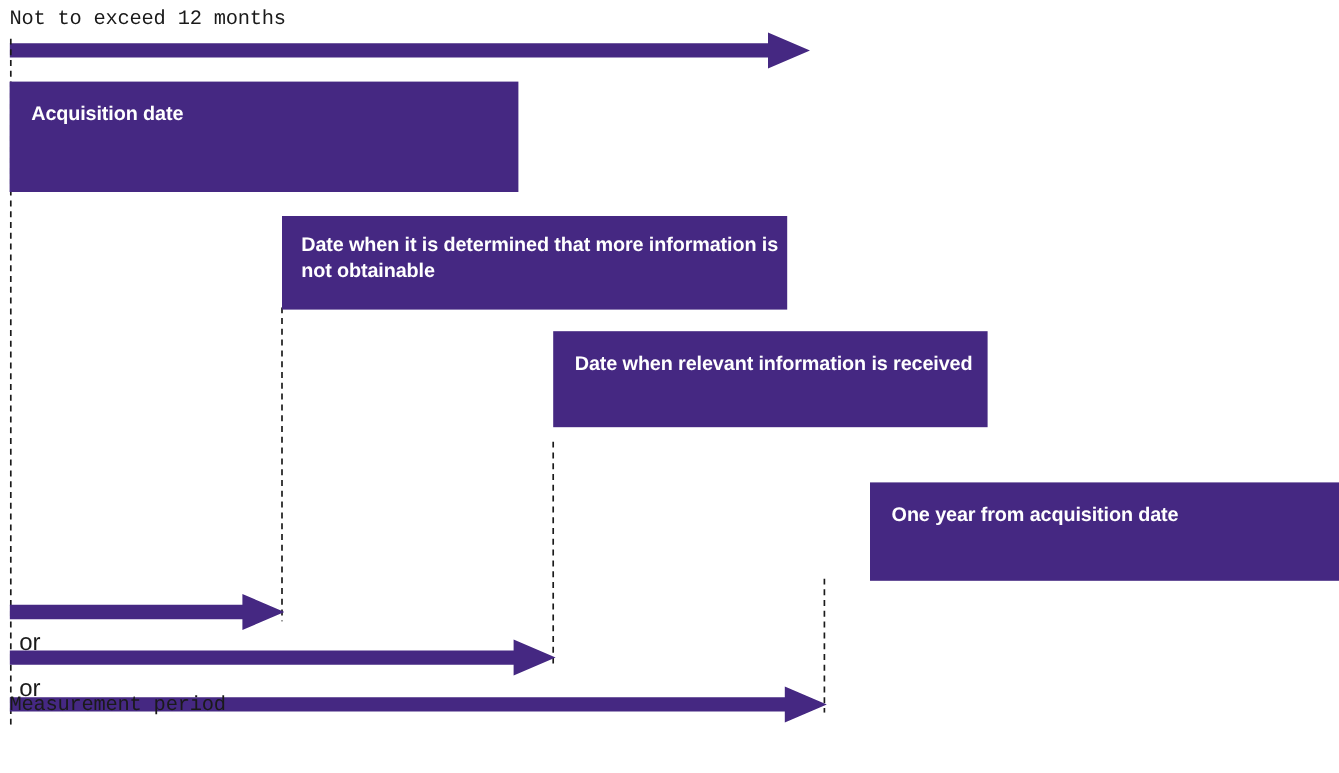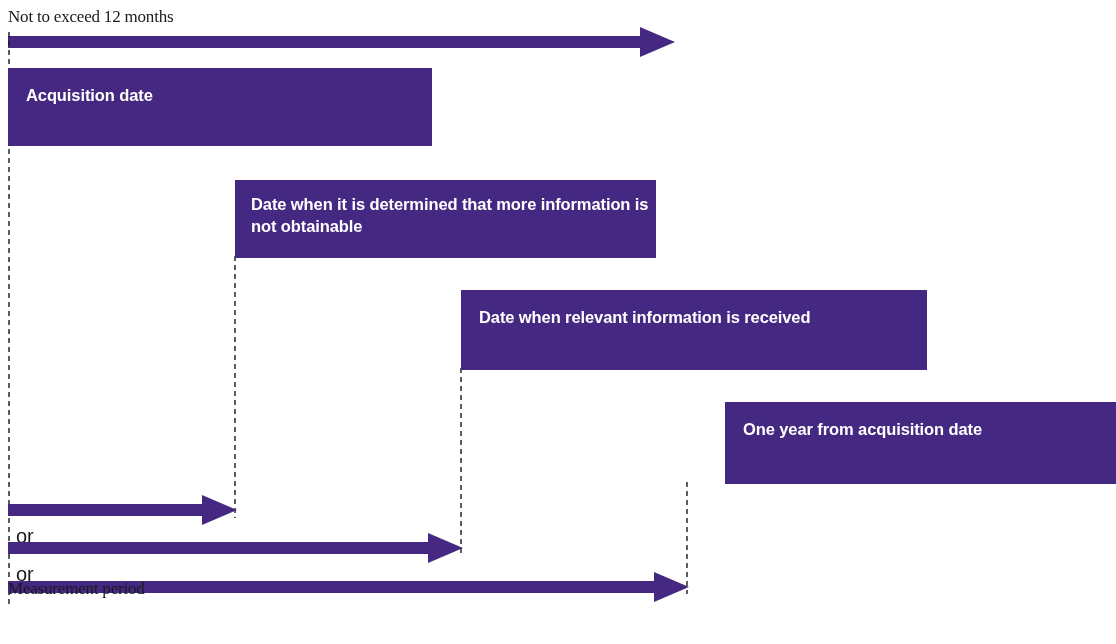--- a/index.html
+++ b/index.html
@@ -19,21 +19,21 @@
     position: absolute;
     left: 0;
     top: 0;
     width: 1116px;
     height: 644px;
   }
 
   .plain-label {
     position: absolute;
     color: #1a1a1a;
-    font-family: Liberation Serif, serif;
+    font-family: Liberation Mono, monospace;
     font-size: 17px;
     font-weight: 400;
     letter-spacing: -0.2px;
     white-space: nowrap;
     line-height: 1;
   }
 
   .or-label {
     position: absolute;
     color: #1a1a1a;
@@ -75,33 +75,33 @@
   <div class="plain-label" style="left:8px; top:8px;">Not to exceed 12 months</div>
 
   <svg class="arrow-svg" style="left:8px; top:26px;" width="668" height="32" viewBox="0 0 668 32">
     <path d="M0,10 L632,10 L632,1 L667,16 L632,31 L632,22 L0,22 Z" fill="#452882"></path>
   </svg>
 
   <svg class="dash-svg" style="left:6px; top:32px;" width="6" height="572" viewBox="0 0 6 572">
     <line x1="3" y1="0" x2="3" y2="572" stroke="#1a1a1a" stroke-width="1.4" stroke-dasharray="5,4"></line>
   </svg>
 
-  <div class="event-box" style="left:8px; top:68px; width:424px; height:78px;">Acquisition date</div>
+  <div class="event-box" style="left:8px; top:68px; width:424px; height:92px;">Acquisition date</div>
 
   <svg class="dash-svg" style="left:232px; top:256px;" width="6" height="262" viewBox="0 0 6 262">
     <line x1="3" y1="0" x2="3" y2="262" stroke="#1a1a1a" stroke-width="1.4" stroke-dasharray="5,4"></line>
   </svg>
 
   <div class="event-box" style="left:235px; top:180px; width:421px; height:78px; padding-top:13px;padding-left:16px;">Date when it is determined that more information is not obtainable</div>
 
   <svg class="dash-svg" style="left:458px; top:368px;" width="6" height="188" viewBox="0 0 6 188">
     <line x1="3" y1="0" x2="3" y2="188" stroke="#1a1a1a" stroke-width="1.4" stroke-dasharray="5,4"></line>
   </svg>
 
-  <div class="event-box" style="left:461px; top:290px; width:466px; height:80px;">Date when relevant information is received</div>
+  <div class="event-box" style="left:461px; top:276px; width:362px; height:80px;">Date when relevant information is received</div>
 
   <svg class="dash-svg" style="left:684px; top:482px;" width="6" height="112" viewBox="0 0 6 112">
     <line x1="3" y1="0" x2="3" y2="112" stroke="#1a1a1a" stroke-width="1.4" stroke-dasharray="5,4"></line>
   </svg>
 
   <div class="event-box" style="left:725px; top:402px; width:417px; height:82px;">One year from acquisition date</div>
 
   <svg class="arrow-svg" style="left:8px; top:494px;" width="230" height="32" viewBox="0 0 230 32">
     <path d="M0,10 L194,10 L194,1 L229,16 L194,31 L194,22 L0,22 Z" fill="#452882"></path>
   </svg>

